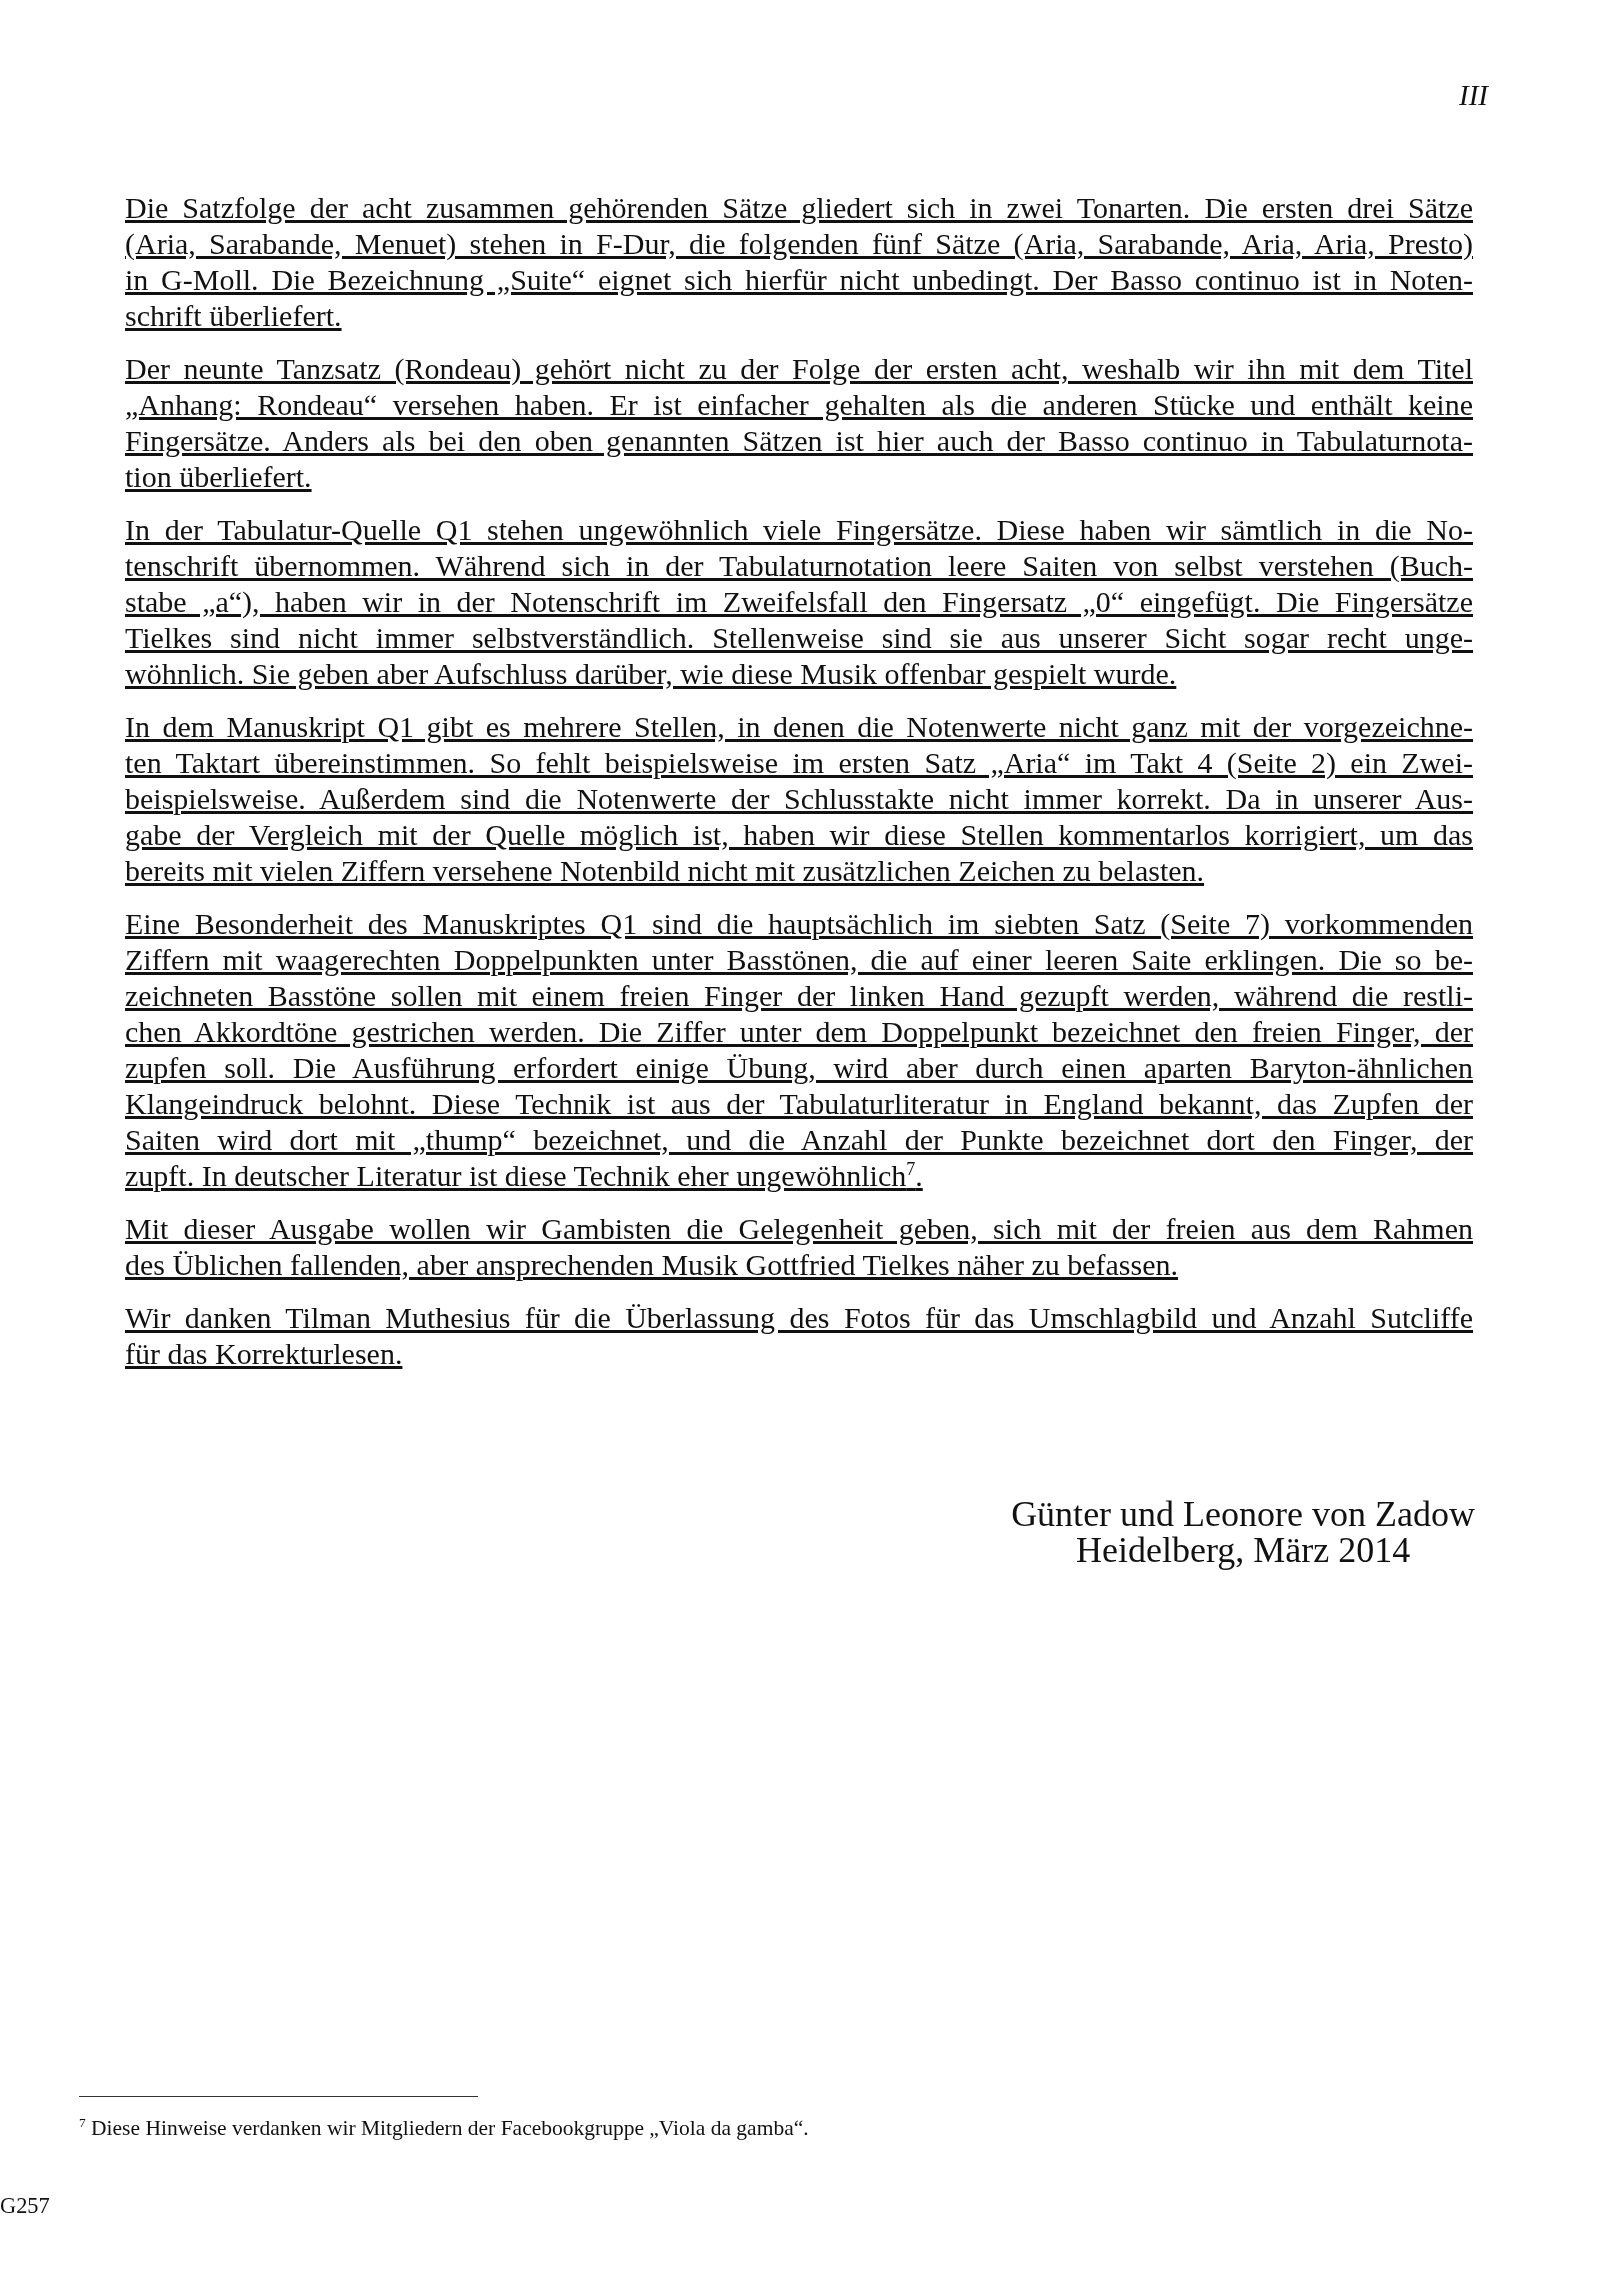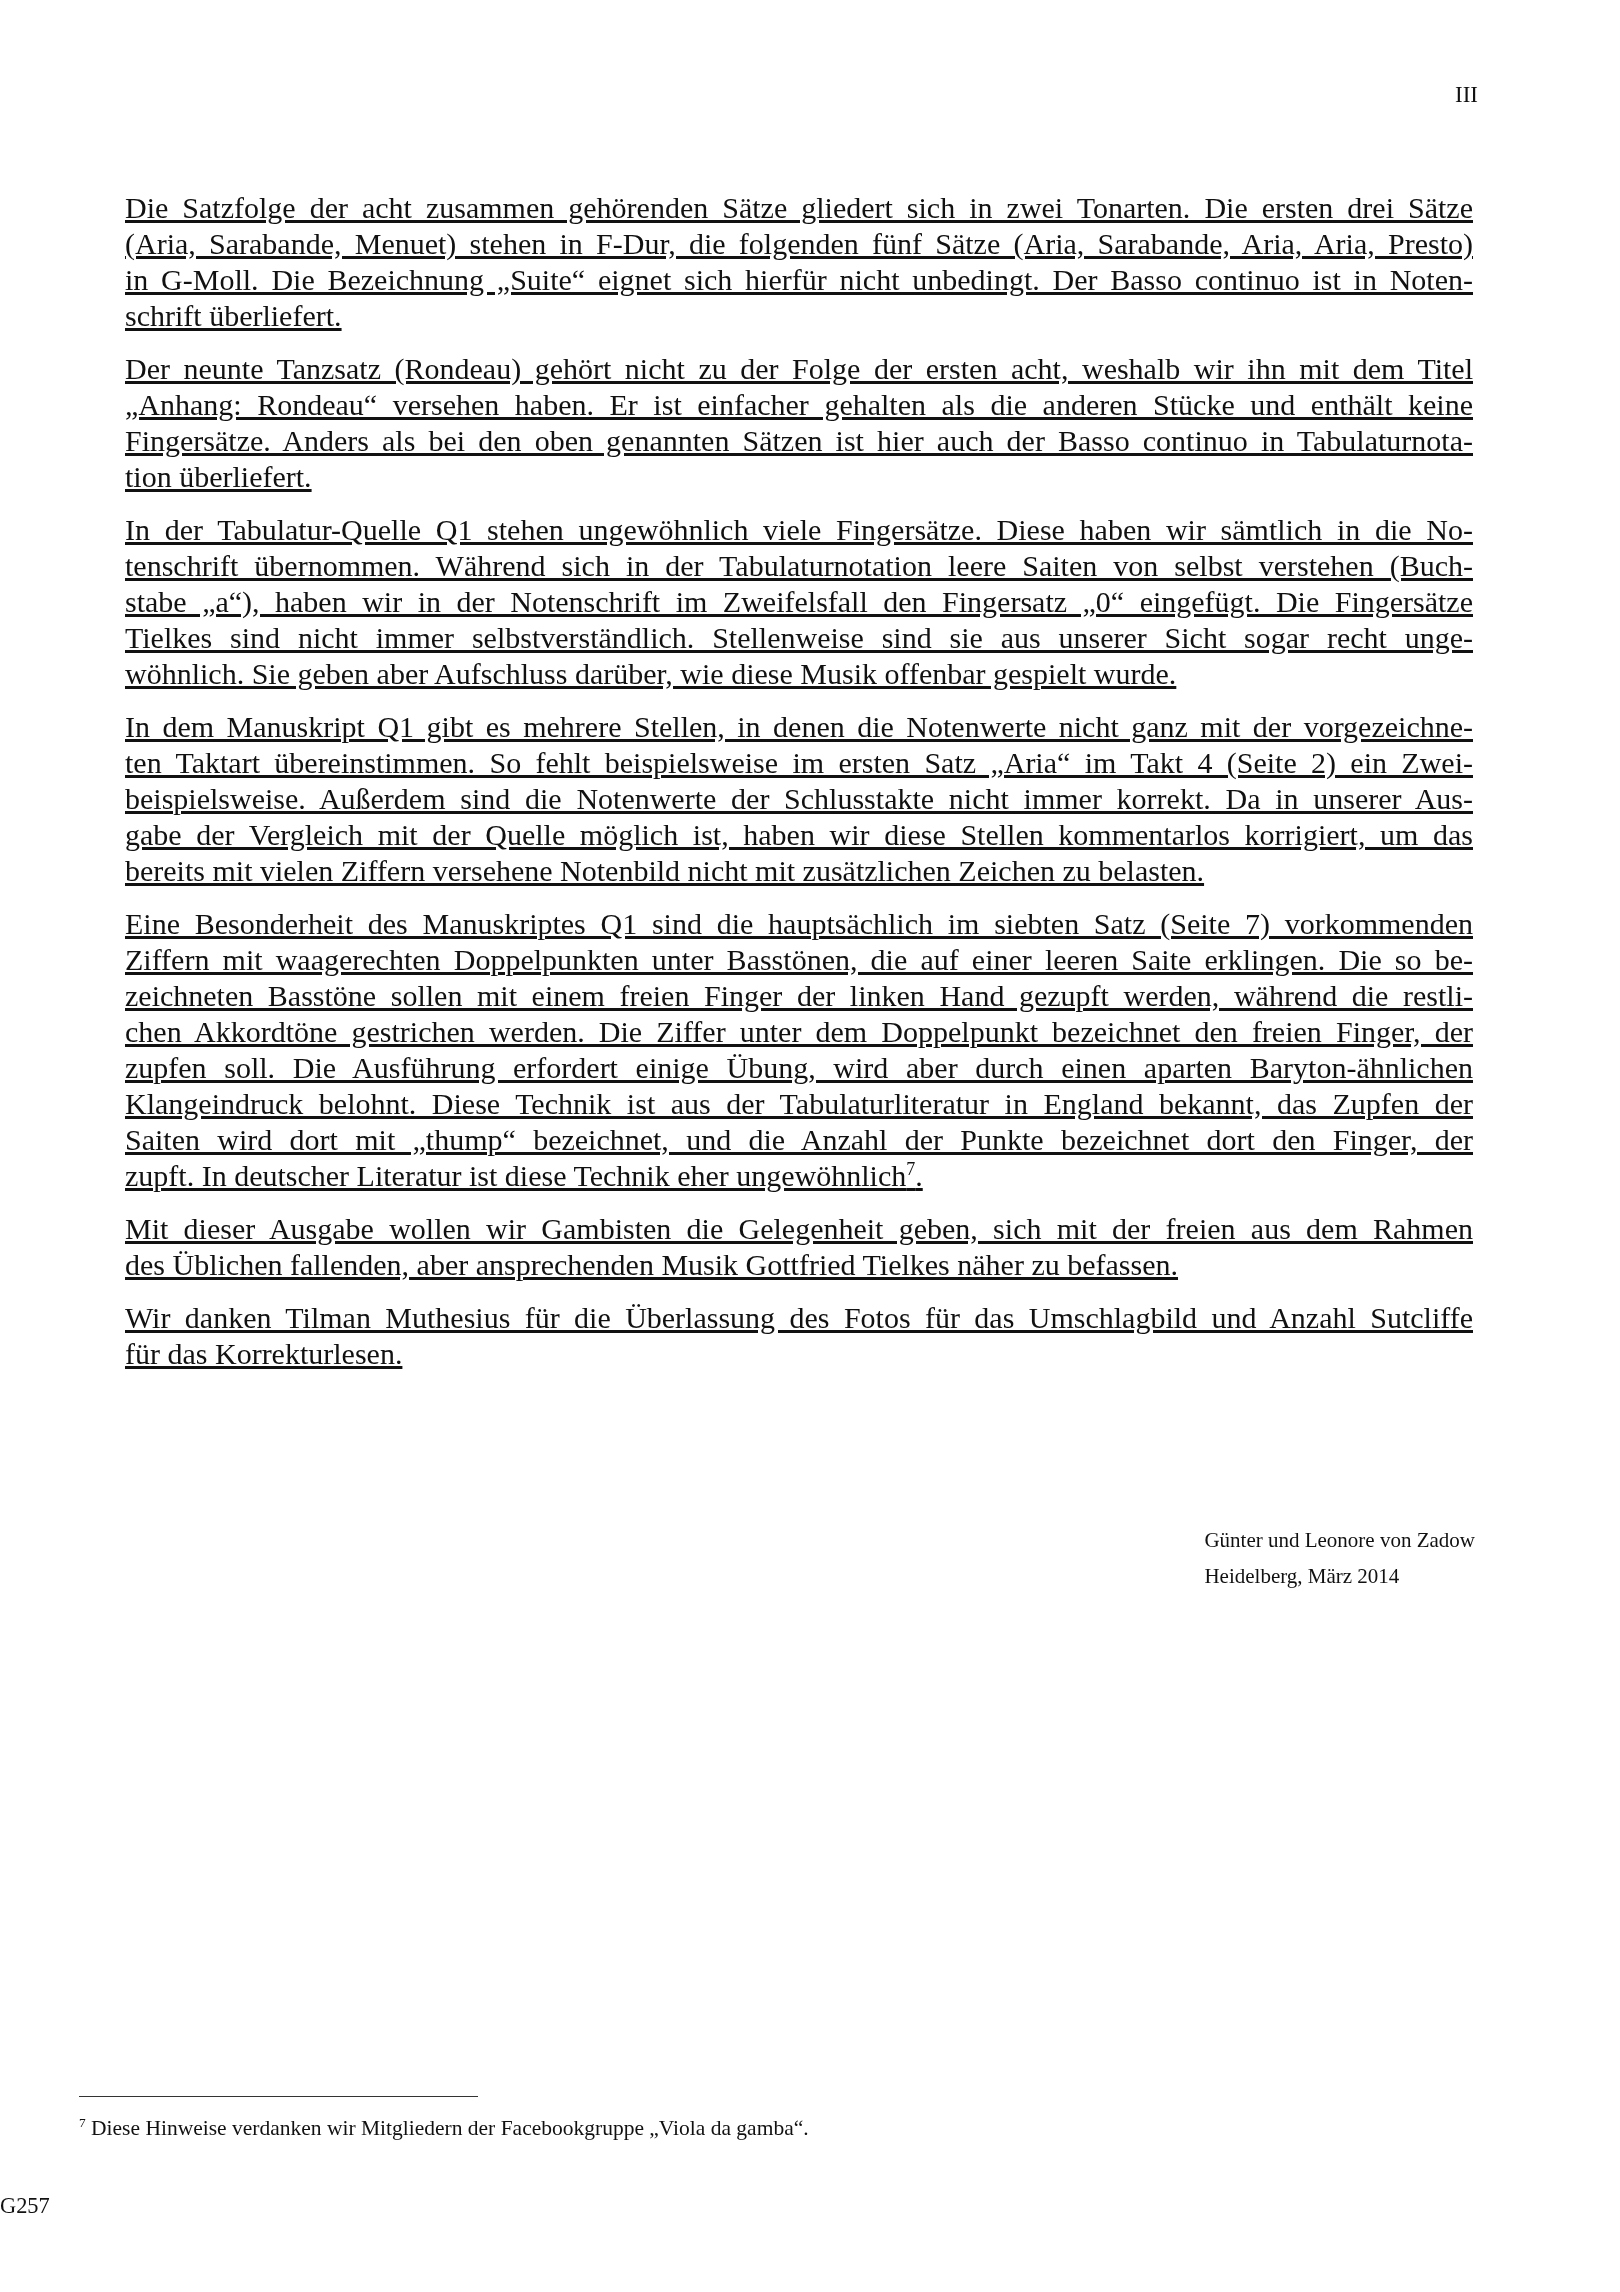--- a/index.html
+++ b/index.html
@@ -11,22 +11,23 @@
       width: 1620px;
       height: 2293px;
       position: relative;
       overflow: hidden;
       font-family: "Liberation Serif", "DejaVu Serif", serif;
       color: #111111;
     }
     .page-number-top {
       position: absolute;
       top: 77px;
-      right: 142px;
-      font-size: 23px;
+      right: 132px;
+      font-style: italic;
+      font-size: 29px;
       line-height: 36px;
     }
     .body-text {
       position: absolute;
       left: 125px;
       top: 190px;
       width: 1352px;
       font-size: 30px;
       line-height: 36px;
     }
@@ -44,24 +45,23 @@
     }
     sup {
       font-size: 18px;
       line-height: 0;
       vertical-align: super;
     }
     .signature {
       position: absolute;
       right: 145px;
       top: 1496px;
-      text-align: left;
-      font-size: 21px;
+      text-align: center;
+      font-size: 36px;
       line-height: 36px;
-      margin-top: 26px;
     }
     .footnote-rule {
       position: absolute;
       left: 79px;
       top: 2096px;
       width: 399px;
       height: 0;
       border-top: 1.8px solid #333333;
     }
     .footnote {

